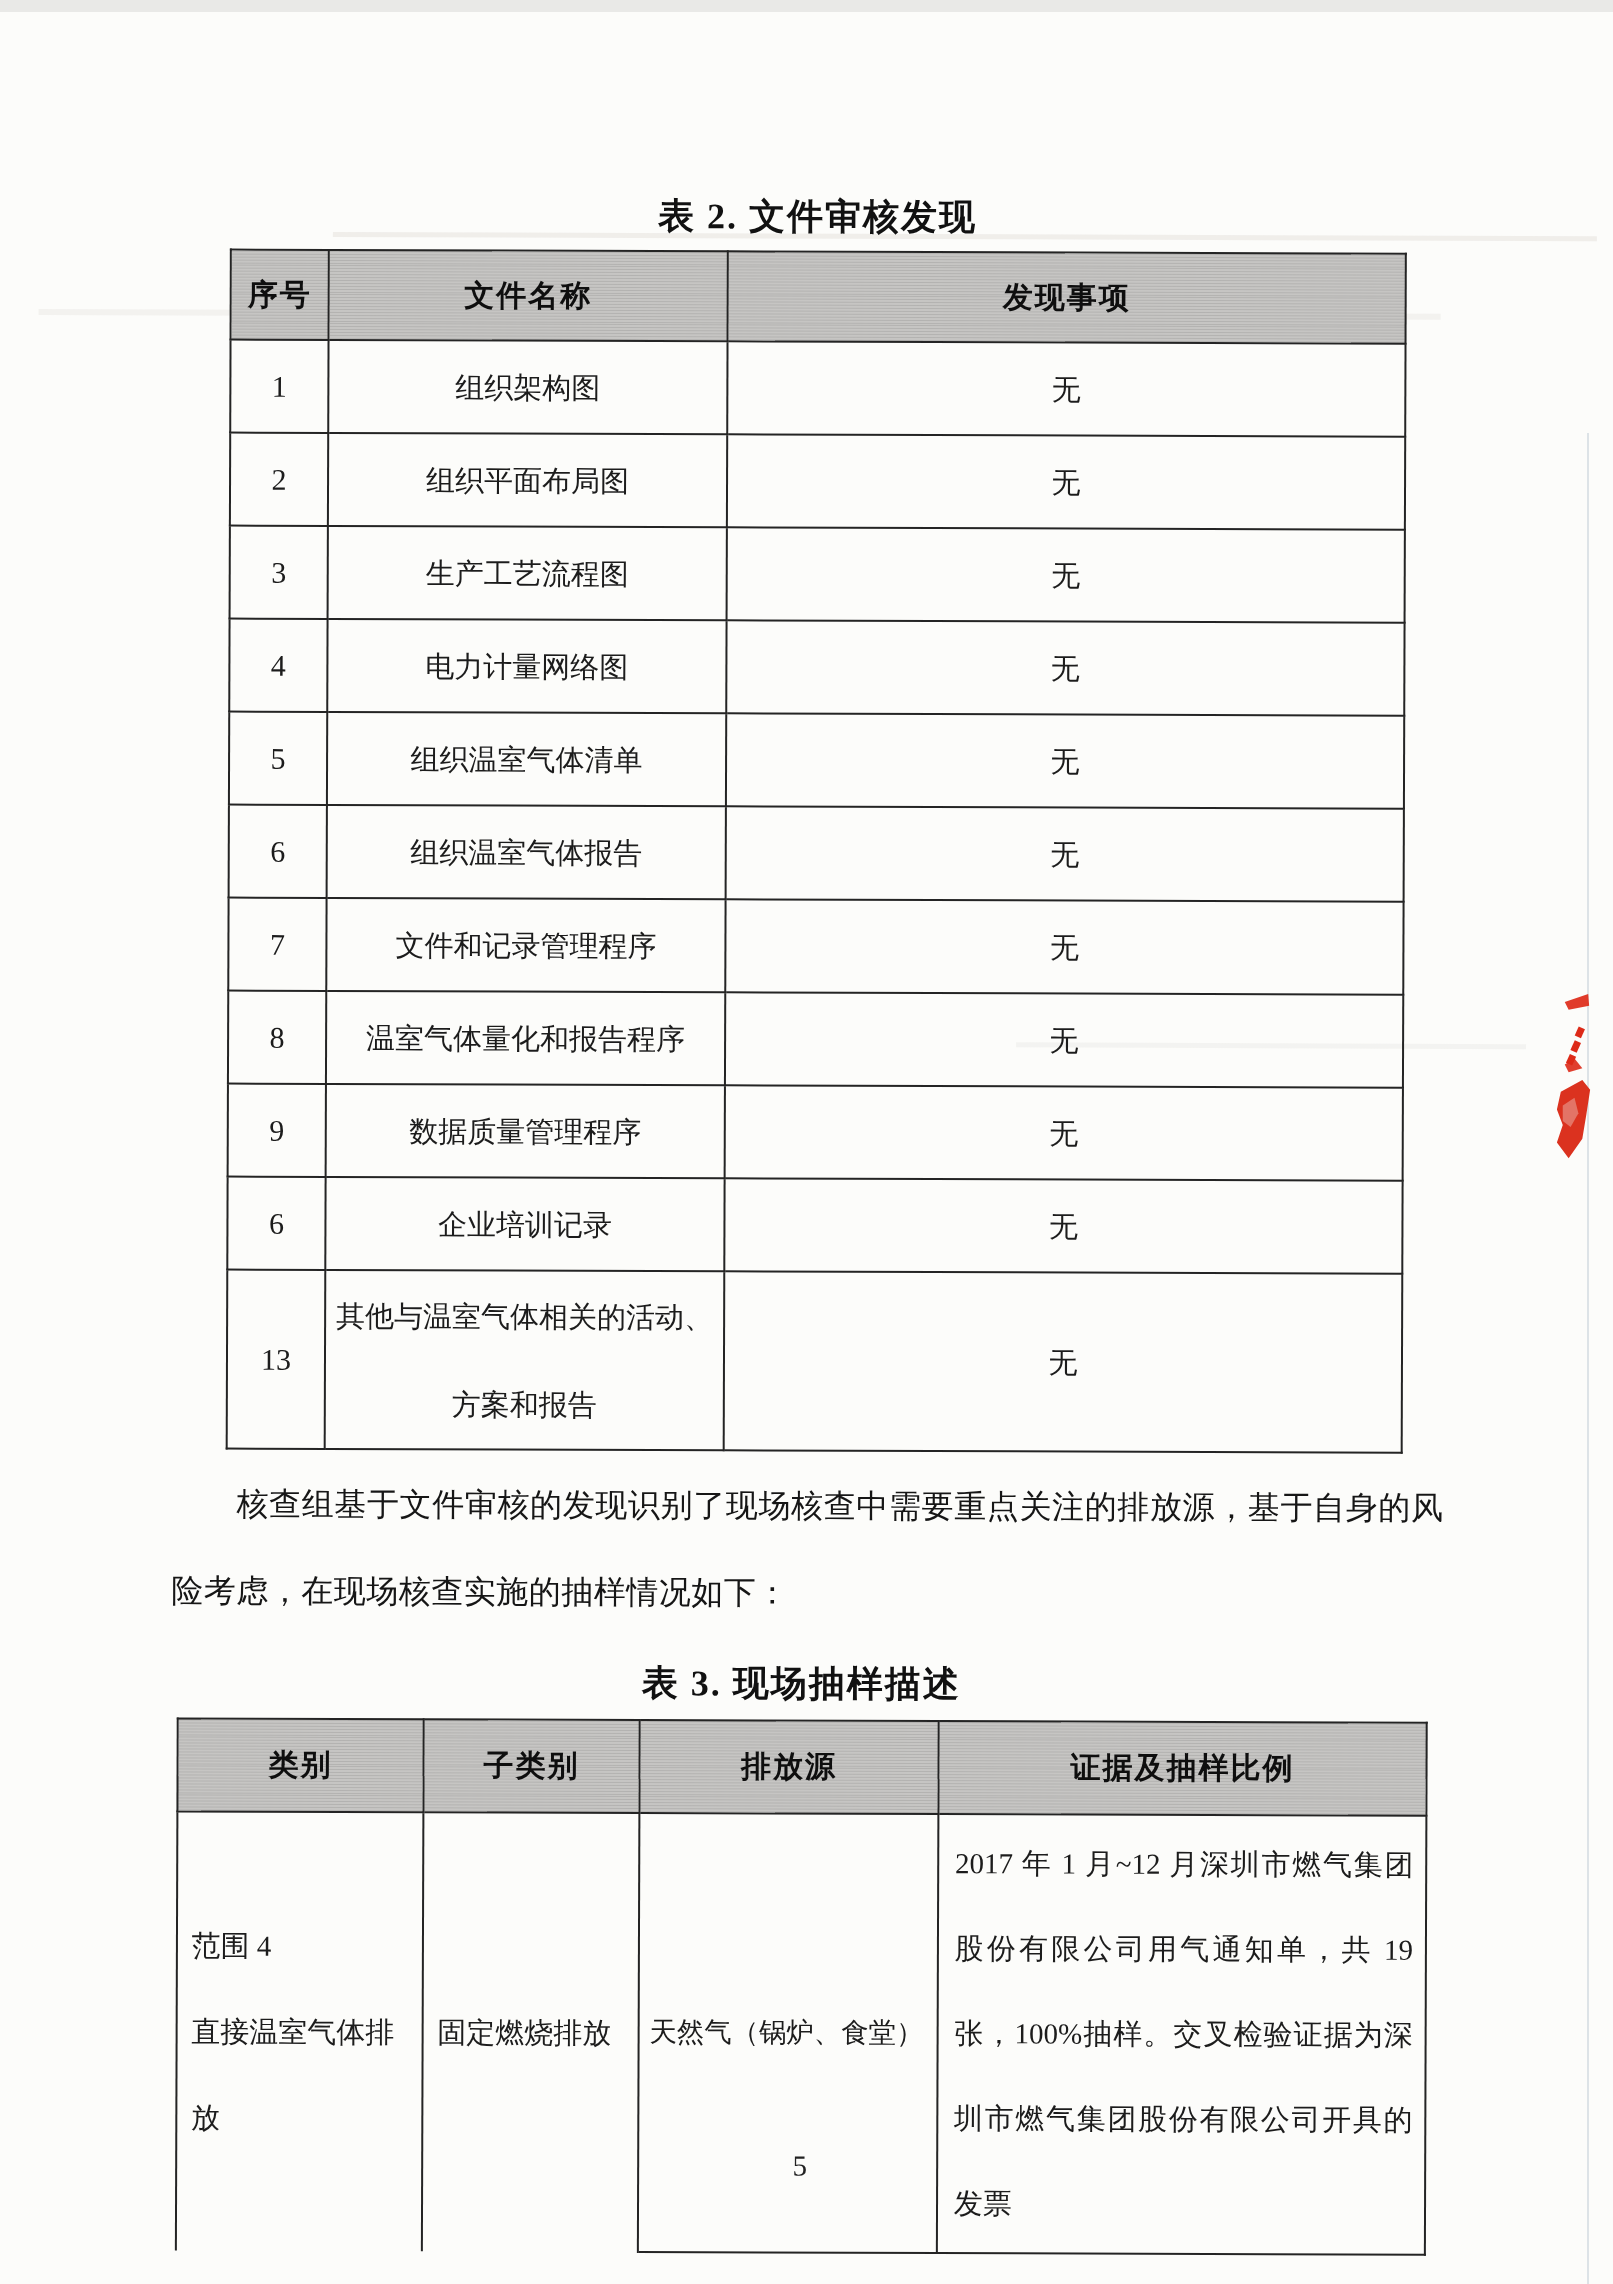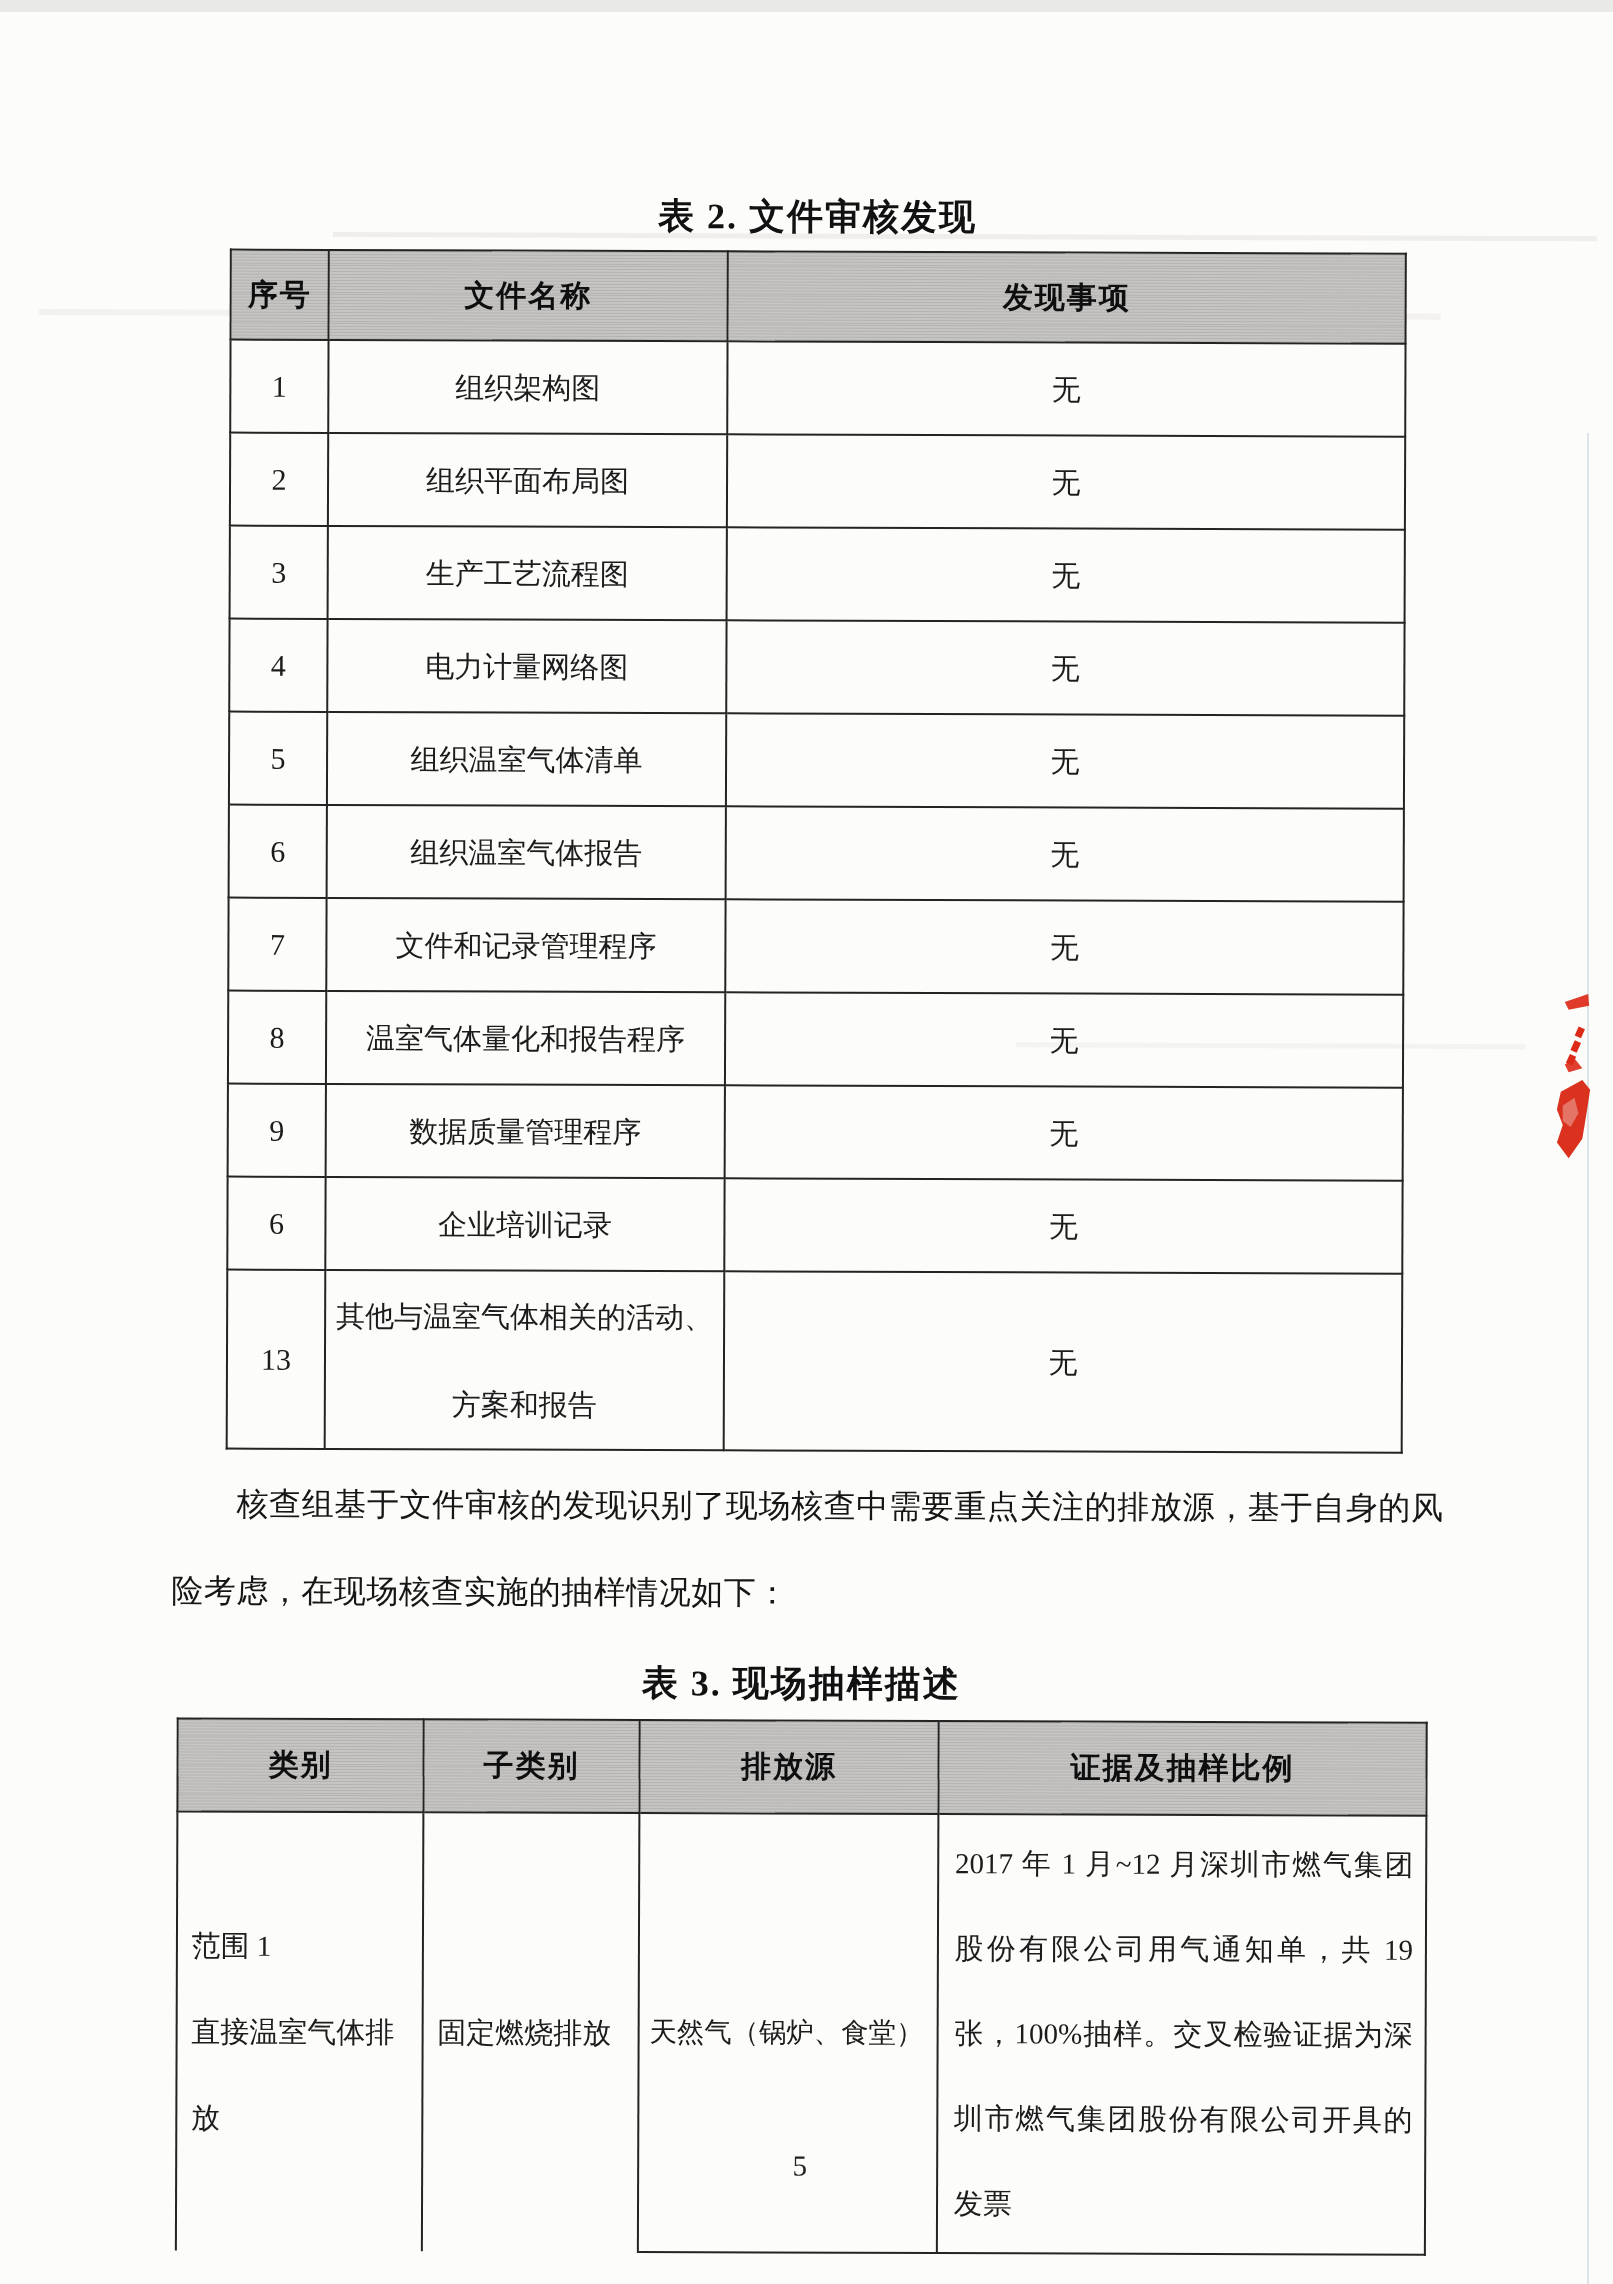--- a/index.html
+++ b/index.html
@@ -154,21 +154,21 @@
         </colgroup>
       <tbody>
           <tr class="hdr">
         <th>类别</th>
         <th>子类别</th>
         <th>排放源</th>
         <th>证据及抽样比例</th>
       </tr>
       <tr class="body">
         <td class="cat">
-          <div>范围 1</div>
+          <div>范围 4</div>
           <div>直接温室气体排放</div>
         </td>
         <td class="sub">固定燃烧排放</td>
         <td class="src">天然气（锅炉、食堂）</td>
         <td class="evi">2017 年 1 月~12 月深圳市燃气集团股份有限公司用气通知单，共 19 张，100%抽样。交叉检验证据为深圳市燃气集团股份有限公司开具的发票</td>
       </tr>
     </tbody>
       </table>
 
     <div class="pageno">5</div>

